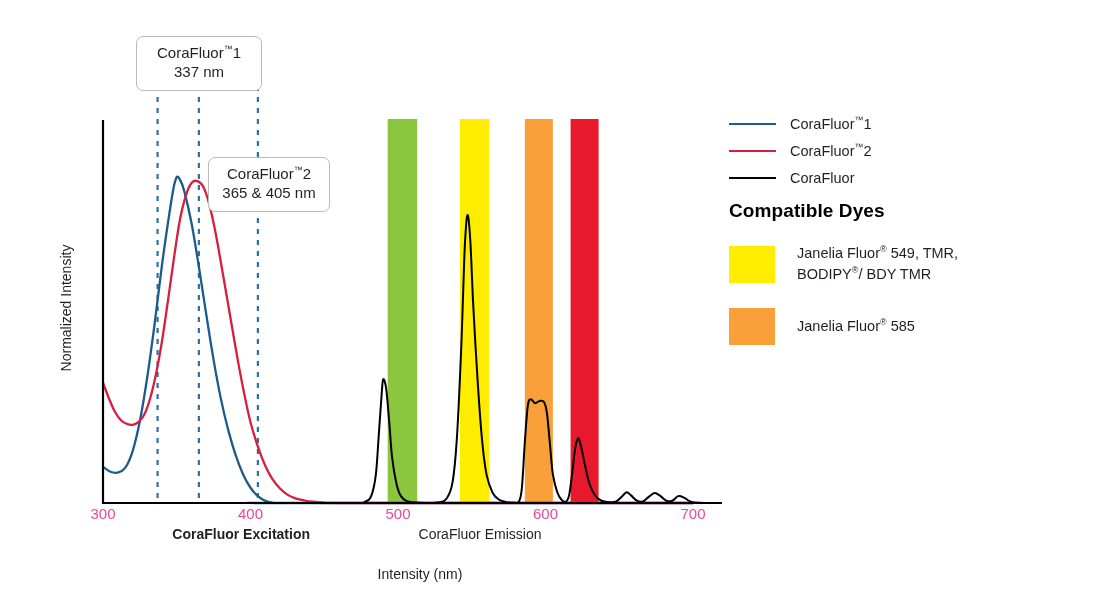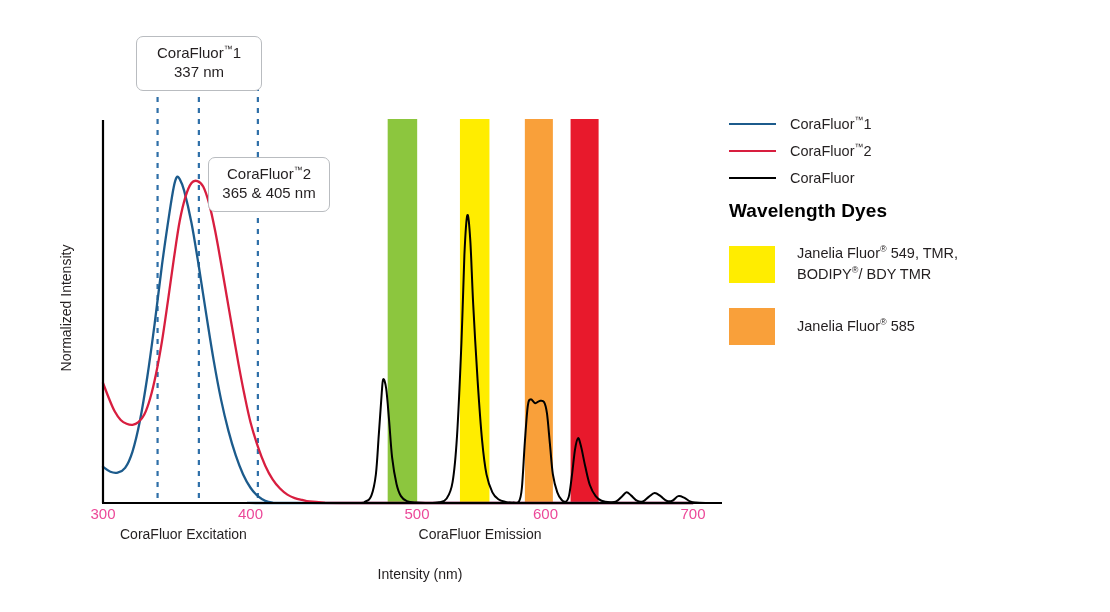--- a/index.html
+++ b/index.html
@@ -55,21 +55,21 @@
     width: 180px;
     text-align: center;
     transform: rotate(-90deg);
   }
   #xlabel {
     left: 310px;
     top: 566px;
     width: 220px;
     text-align: center;
   }
-  #sub-exc { left: 120px; top: 526px; width: 190px; text-align: left; }
+  #sub-exc { left: 120px; top: 526px; width: 190px; text-align: right; font-weight: bold; }
   #sub-emi { left: 385px; top: 526px; width: 190px; text-align: center; }
 
   .tick-label {
     position: absolute;
     font-size: 15px;
     color: #ec4899;
     width: 60px;
     text-align: center;
     top: 505px;
   }
@@ -170,40 +170,40 @@
   <span class="ln">365 &amp; 405 nm</span>
 </div>
 
 <div class="axis-title" id="ylabel">Normalized Intensity</div>
 <div class="axis-title" id="xlabel">Intensity (nm)</div>
 <div class="axis-title" id="sub-exc">CoraFluor Excitation</div>
 <div class="axis-title" id="sub-emi">CoraFluor Emission</div>
 <div id="tick-labels">
     <div class="tick-label" style="left: 73px;">300</div>
     <div class="tick-label" style="left: 220.5px;">400</div>
-    <div class="tick-label" style="left: 387px;">500</div>
+    <div class="tick-label" style="left: 368px;">500</div>
     <div class="tick-label" style="left: 515.5px;">600</div>
     <div class="tick-label" style="left: 663px;">700</div>
   </div>
 
 <div id="legend">
     <div class="leg-row">
       <span class="leg-swatch-line" style="border-top-color: rgb(28, 91, 140);"></span>
       <span class="leg-text">CoraFluor<sup>™</sup>1</span>
     </div>
     <div class="leg-row">
       <span class="leg-swatch-line" style="border-top-color: rgb(216, 30, 63);"></span>
       <span class="leg-text">CoraFluor<sup>™</sup>2</span>
     </div>
     <div class="leg-row">
       <span class="leg-swatch-line" style="border-top-color: rgb(0, 0, 0);"></span>
       <span class="leg-text">CoraFluor</span>
     </div>
   </div>
-<div id="dyes-heading">Wavelength Dyes</div>
+<div id="dyes-heading">Compatible Dyes</div>
 <div id="dyes">
     <div class="dye-row">
       <div class="dye-swatch" style="background: rgb(255, 237, 0);"></div>
       <div class="dye-text">
         <div>Janelia Fluor<sup>®</sup> 549, TMR,</div>
         <div>BODIPY<sup>®</sup>/ BDY TMR</div>
       </div>
     </div>
     <div class="dye-row">
       <div class="dye-swatch" style="background: rgb(249, 160, 58);"></div>

